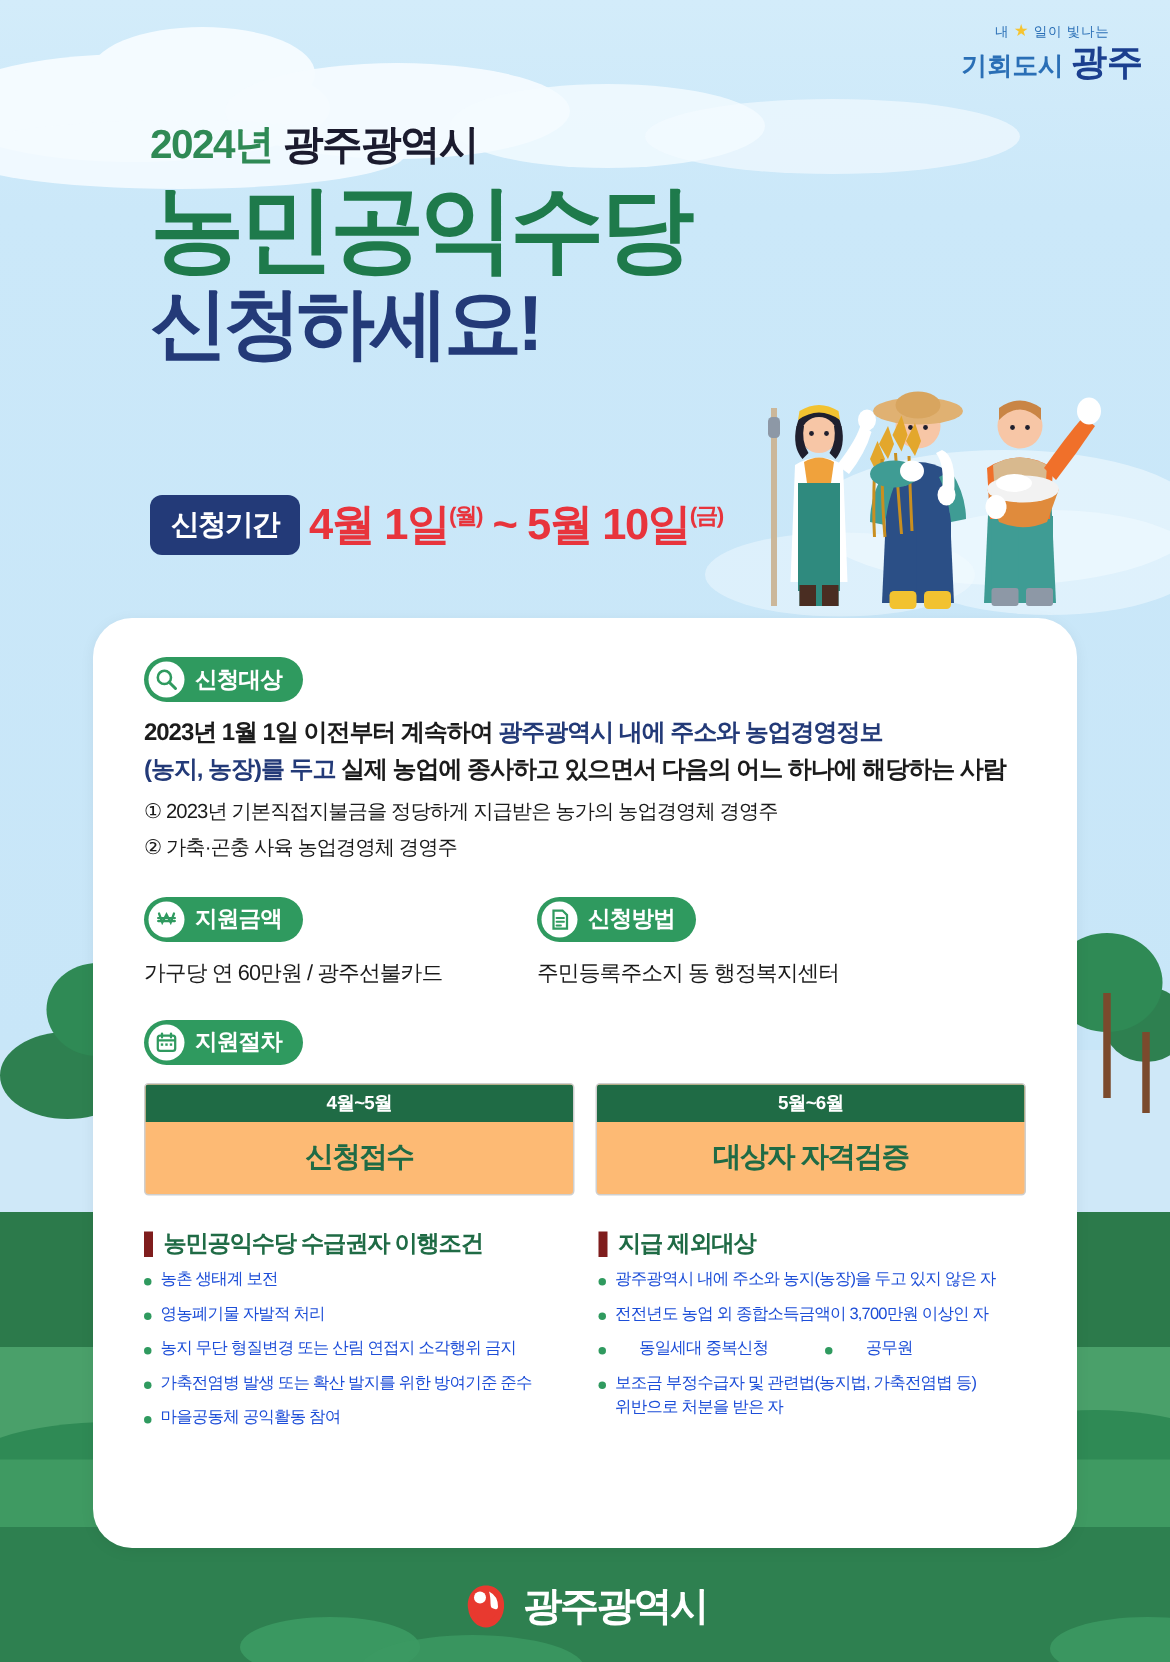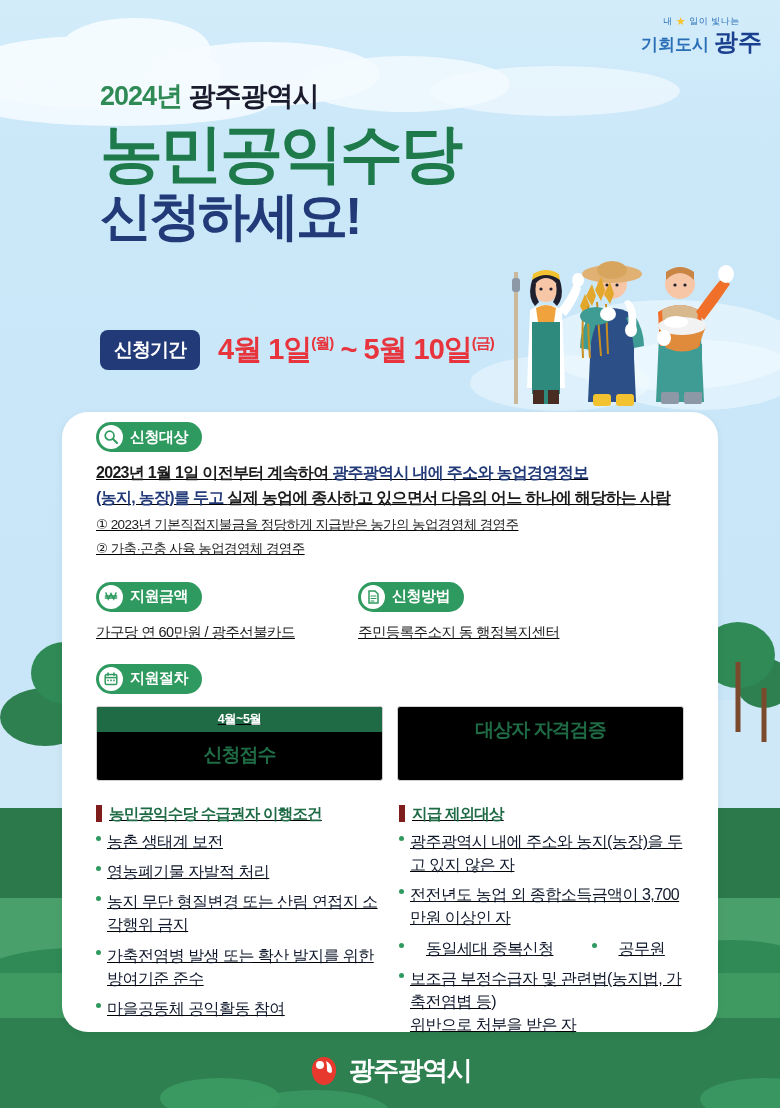--- a/index.html
+++ b/index.html
@@ -116,42 +116,42 @@
     font-size:63px;font-weight:bold;color:#1e7a4b;letter-spacing:-3px;
     line-height:1.05;margin-top:6px;white-space:nowrap;
   }
   .title-sub{
     font-size:52px;font-weight:bold;color:#233a78;letter-spacing:-3px;
     line-height:1.1;margin-top:2px;white-space:nowrap;
   }
 
   .period-row{
     position:absolute;left:100px;top:330px;z-index:5;
-    display:flex;align-items:center;gap:18px;
+    display:flex;align-items:center;gap:6px;
   }
   .period-badge{
     background:#233a78;color:#fff;font-weight:bold;font-size:19px;
     padding:7px 14px;border-radius:8px;letter-spacing:-1px;
   }
   .period-text{
     font-size:29px;font-weight:bold;color:#e8343c;letter-spacing:-1px;
     white-space:nowrap;
   }
   .period-text sup{font-size:15px;vertical-align:super;}
 
   
   .farmers{position:absolute;left:500px;top:222px;width:250px;height:190px;z-index:4;}
 
   
   .card{
     position:absolute;left:62px;top:412px;width:656px;height:620px;
     background:#ffffff;border-radius:26px;z-index:7;
     box-shadow:0 2px 10px rgba(0,0,0,.06);
   }
-  .card-inner{padding:10px 34px;text-decoration:underline;}
+  .card-inner{padding:26px 34px;}
 
   .pill{
     display:inline-flex;align-items:center;gap:7px;
     background:#2f9a5f;border-radius:18px;padding:3px 14px 3px 3px;
     height:30px;box-sizing:border-box;
   }
   .pill .ico{
     width:24px;height:24px;border-radius:50%;background:#fff;
     display:flex;align-items:center;justify-content:center;flex:0 0 auto;
   }
@@ -172,41 +172,41 @@
   .col-a{width:262px;}
   .col-b{flex:1;}
   .plain{
     font-size:14.5px;color:#1b1b1b;letter-spacing:-.6px;margin-top:11px;
   }
 
   .proc-wrap{margin-top:22px;}
   .proc-boxes{display:flex;gap:14px;margin-top:12px;}
   .proc-box{
     flex:1;border:1px solid #cfcfcf;border-radius:3px;overflow:hidden;
-    background:#000000;
+    background:#fdba74;
   }
   .proc-box .head{
     background:#1f6b45;color:#fff;text-align:center;
     font-size:12.5px;font-weight:bold;padding:4px 0;letter-spacing:-.5px;
   }
   .proc-box .val{
     text-align:center;color:#1f6b45;font-weight:bold;
     font-size:19px;padding:10px 0 12px;letter-spacing:-1px;
   }
 
   .bottom-cols{display:flex;margin-top:24px;gap:18px;}
   .bcol{flex:1;}
   .bcol h4{
     margin:0 0 8px 0;font-size:15.5px;color:#1f6b45;font-weight:bold;
     letter-spacing:-.8px;border-left:6px solid #7f1d1d;padding-left:7px;
     line-height:1.1;
   }
   .bitem{
     display:flex;align-items:flex-start;gap:6px;
-    font-size:16px;color:#0f172a;letter-spacing:-.55px;
+    font-size:11px;color:#1d4ed8;letter-spacing:-.55px;
     line-height:1.45;margin-bottom:7px;
   }
   .dot{
     width:5px;height:5px;border-radius:50%;background:#2f9a5f;
     margin-top:6px;flex:0 0 auto;
   }
   .bitem.inline2{gap:0;}
   .bitem .seg{display:flex;align-items:flex-start;gap:22px;}
   .bitem .seg.second{margin-left:38px;}
 
@@ -447,20 +447,21 @@
               </svg>
           </span>
           <span class="lbl">지원절차</span>
         </div>
         <div class="proc-boxes">
           <div class="proc-box">
             <div class="head">4월~5월</div>
             <div class="val">신청접수</div>
           </div>
           <div class="proc-box">
+            <div class="head">5월~6월</div>
             <div class="val">대상자 자격검증</div>
           </div>
         </div>
       </div>
 
       
       <div class="bottom-cols">
         <div class="bcol">
           <h4>농민공익수당 수급권자 이행조건</h4>
           <div class="bitem">

